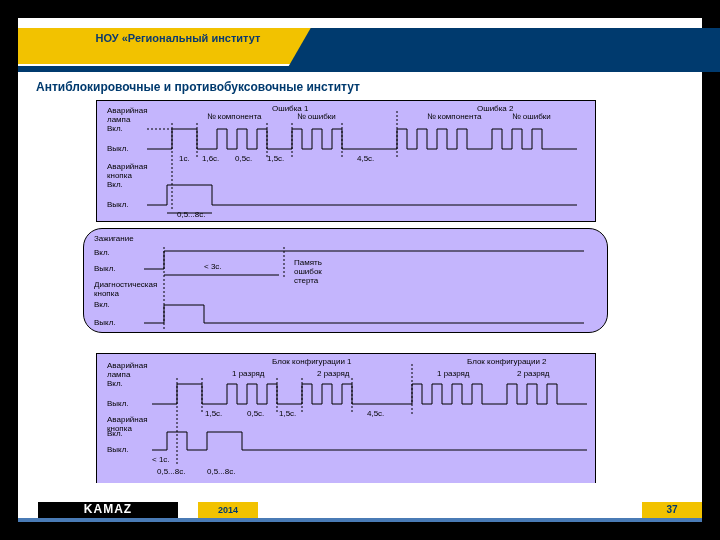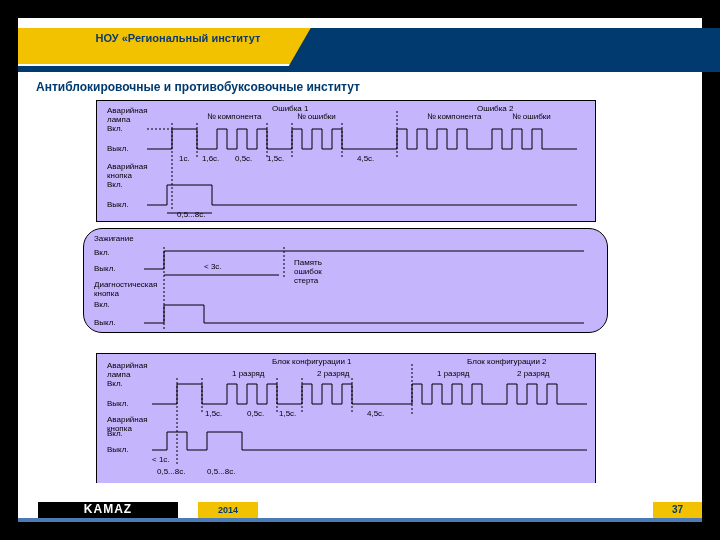--- a/index.html
+++ b/index.html
@@ -12,21 +12,21 @@
   .subtitle { position:absolute; left:18px; top:62px; font-size:12px; font-weight:bold; color:#003a6e; }
   .diag { position:absolute; background:#c4b5fd; border:1px solid #000; }
   .diag svg { display:block; }
   .txt { font:8px Arial; fill:#000; }
   .st { stroke:#000; stroke-width:1; fill:none; }
   .dash { stroke-dasharray:2 2; }
   .footer { position:absolute; left:0; bottom:0; width:684px; height:20px; }
   .footer .blue { position:absolute; left:0; bottom:0; width:684px; height:4px; background:#4a7bb5; }
   .footer .logo { position:absolute; left:20px; bottom:4px; width:140px; height:16px; background:#000; color:#fff; font-size:12px; font-weight:bold; letter-spacing:1px; text-align:center; line-height:14px; }
   .footer .year { position:absolute; left:180px; bottom:4px; width:60px; height:16px; background:#f2c200; color:#003a6e; font-size:9px; font-weight:bold; text-align:center; line-height:16px; }
-  .footer .pn { position:absolute; right:0; bottom:4px; width:49px; height:16px; background:#f2c200; color:#003a6e; font-size:10px; font-weight:bold; text-align:center; line-height:16px; }
+  .footer .pn { position:absolute; right:0; bottom:4px; width:60px; height:16px; background:#f2c200; color:#003a6e; font-size:10px; font-weight:bold; text-align:center; line-height:16px; }
 </style>
 </head>
 <body>
 
 <div class="page">
   <div class="titlebar">
     <div>НОУ «Региональный институт</div>
   </div>
   <div class="bluebar"></div>
   <div class="subtitle">Антиблокировочные и противобуксовочные институт</div>

